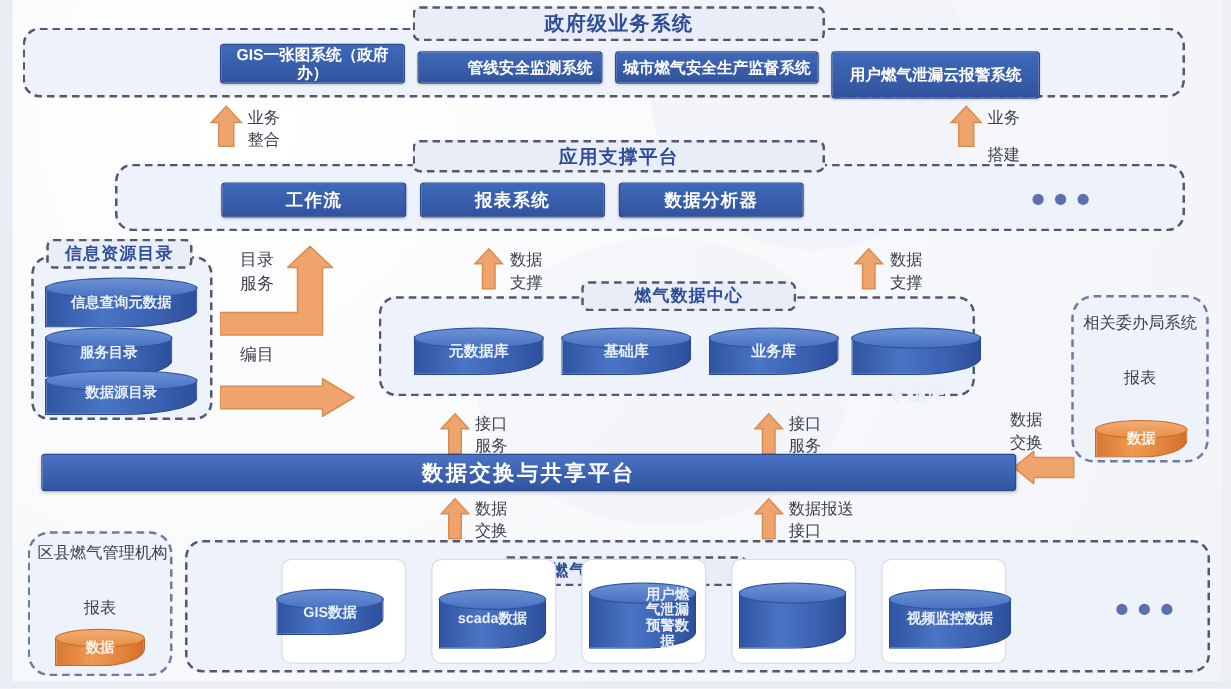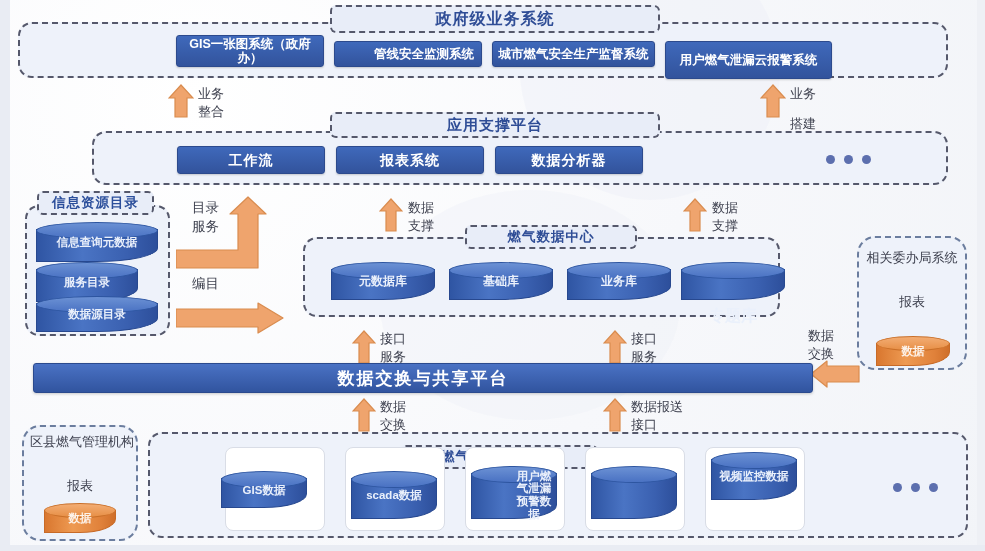--- a/index.html
+++ b/index.html
@@ -328,21 +328,21 @@
     <div class="lbl" style="font-size:11.5px;margin-left:40px;">用户燃气泄漏预警数据</div>
   </div>
 
   <div class="whitecard" style="left:585px;top:447px;width:98px;height:82px;"></div>
   <div class="cyl" style="left:591px;top:466px;width:86px;height:53px;">
     <div class="body"></div>
       <div class="top"></div>
   </div>
 
   <div class="whitecard" style="left:705px;top:447px;width:98px;height:82px;"></div>
-  <div class="cyl" style="left:711px;top:452px;width:86px;height:48px;">
+  <div class="cyl" style="left:711px;top:471px;width:86px;height:48px;padding-left:12px;">
     <div class="body"></div>
       <div class="top"></div>
     <div class="lbl" style="font-size:11.5px;">视频监控数据</div>
   </div>
 
   <div class="dots" style="left:893px;top:483px;">
     <i></i>
       <i></i>
       <i></i>
   </div>

